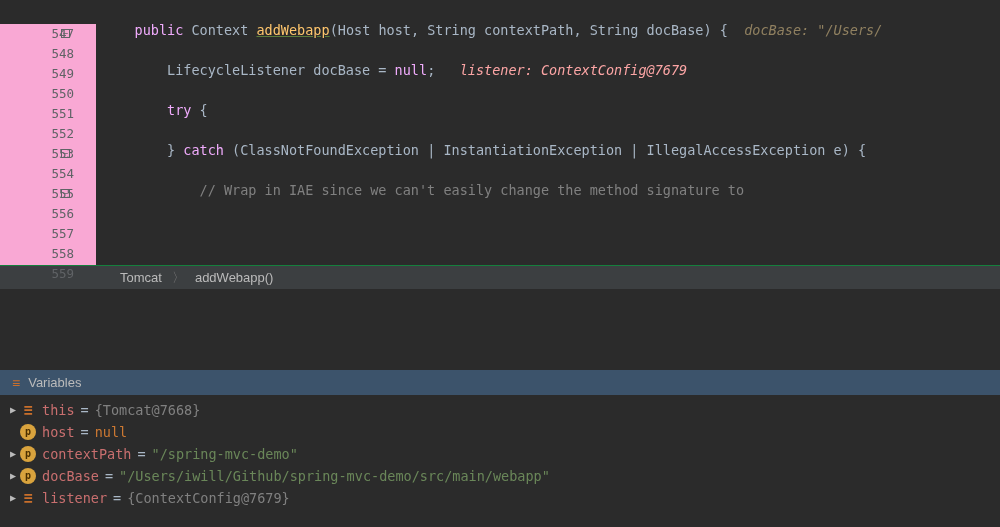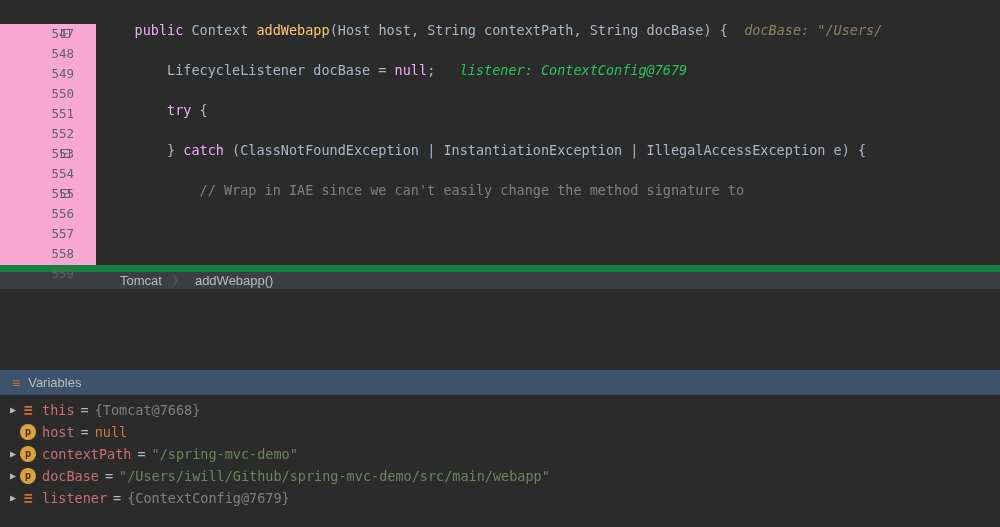--- a/index.html
+++ b/index.html
@@ -40,29 +40,29 @@
   .code {
     flex:1;
     line-height:20px;
     white-space:pre;
     overflow:hidden;
   }
   .code-line { height:20px; padding-left:6px; }
   .kw { color:#f0abfc; }
   .comment { color:#808080; }
   .static { font-style:italic; color:#a9b7c6; }
-  .hint { color:#22c55e; font-style:italic; }
+  .hint { color:#fca5a5; font-style:italic; }
   .hint2 { color:#908060; font-style:italic; }
   .decl { color:#ffc66d; }
-  .underline { text-decoration-color:#5b7d3b; }
+  .underline { text-decoration:underline; text-decoration-color:#5b7d3b; }
 
   .breadcrumb {
     height:24px;
     background:#3c3f41;
-    border-top:7px solid #15803d;
+    border-top:1px solid #15803d;
     color:#bbbbbb;
     font-family:"Segoe UI","Lucida Grande",sans-serif;
     font-size:13px;
     display:flex;
     align-items:center;
     padding-left:120px;
     gap:10px;
   }
 
   .dark-band {

